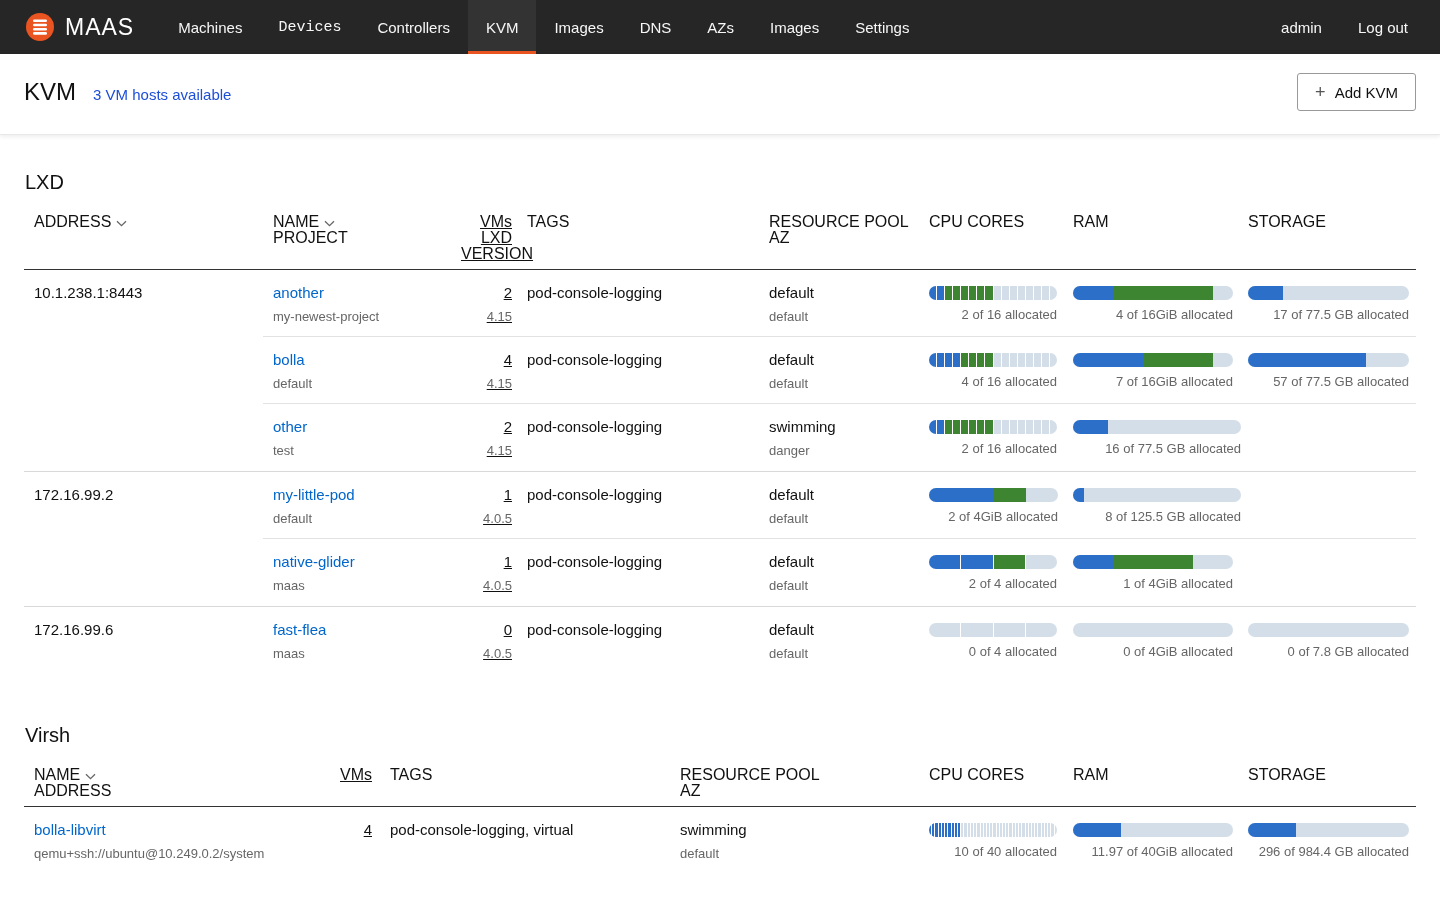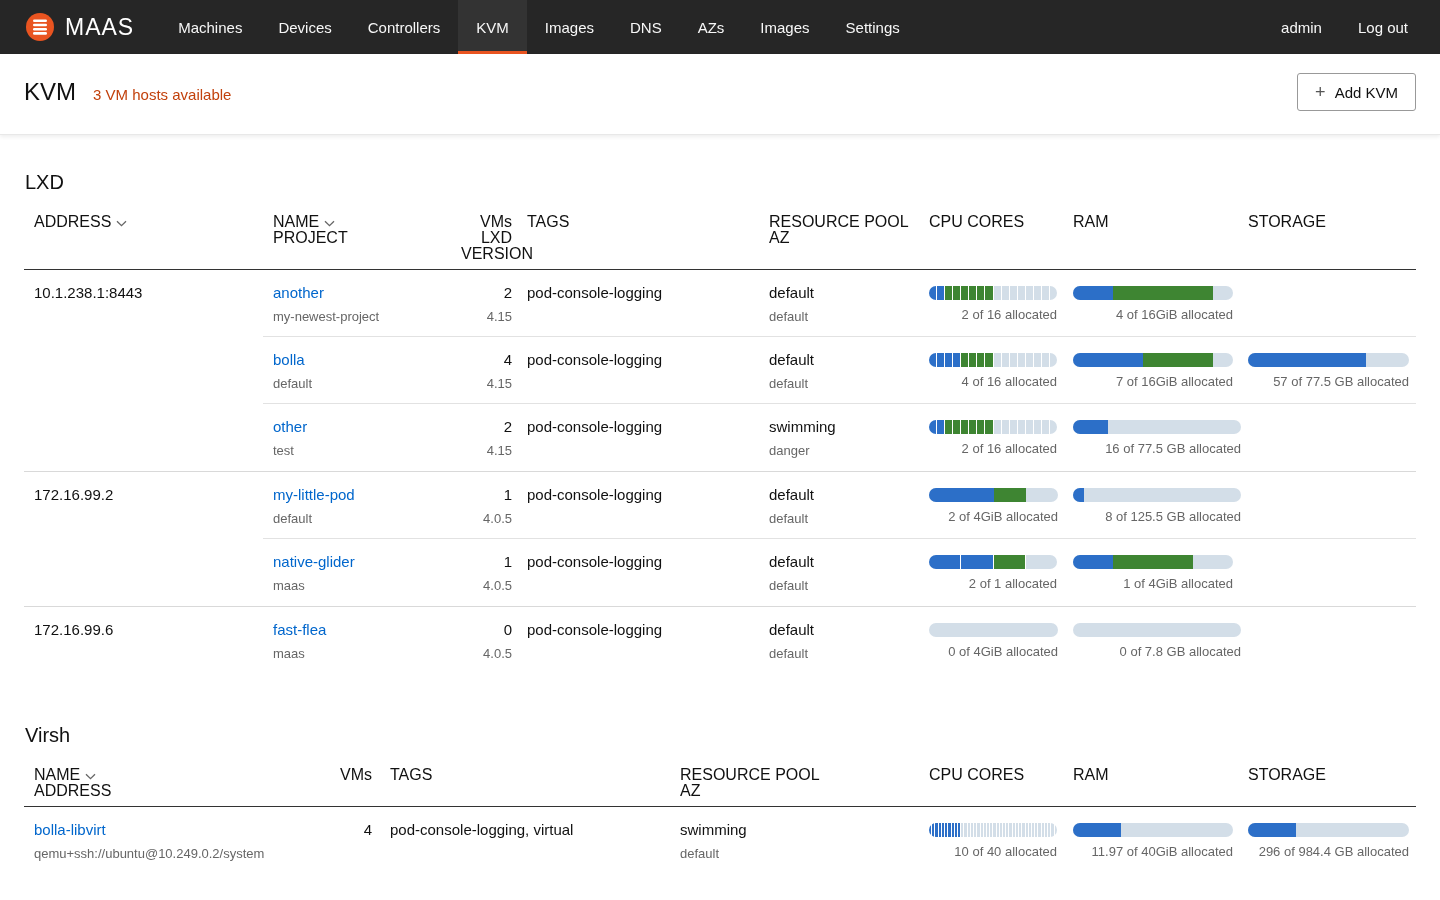--- a/index.html
+++ b/index.html
@@ -13,35 +13,35 @@
   .logo-text { color: #fff; font-size: 23px; letter-spacing: 1px; font-weight: 400; }
   .nav-items { display: flex; align-items: stretch; }
   .nav-item { display: flex; align-items: center; padding: 10px 18px; color: #f7f7f7;
     font-size: 15px; text-decoration: none; cursor: pointer; }
   .nav-item.active { background: #333333; box-shadow: inset 0 -3px 0 #E95420; }
   .nav-right { margin-left: auto; display: flex; align-items: stretch; padding-right: 14px; }
   
   .page-header { display: flex; align-items: center; padding: 19px 24px 23px 24px;
     border-bottom: 1px solid #e8e8e8; box-shadow: 0 2px 4px rgba(0,0,0,0.07); background:#fff; }
   .page-title { font-size: 24px; font-weight: 400; }
-  .page-subtitle { font-size: 15px; color: #c2410c; margin-left: 17px; padding-top: 5px; }
+  .page-subtitle { font-size: 15px; color: #1d4ed8; margin-left: 17px; padding-top: 5px; }
   .add-btn { margin-left: auto; display: flex; align-items: center; gap: 9px;
     border: 1px solid #999; background: #fff; border-radius: 3px; padding: 9px 17px;
     font-size: 15px; color: #111; cursor: pointer; font-family: inherit; }
   .plus { font-size: 18px; color: #555; line-height: 1; font-weight: 300; }
   
   .content { padding: 0 24px; }
   .section-title { font-size: 20px; font-weight: 400; margin: 36px 0 20px 1px; }
   .grid { display: grid; }
   .grid.lxd { grid-template-columns: 239px 198px 51px 257px 160px 144px 175px 168px; }
   .grid.virsh { grid-template-columns: 280px 68px 308px 249px 144px 175px 168px; }
   .thead { border-bottom: 1px solid #333; padding-bottom: 7px; align-items: start; }
   .th { font-size: 16px; color: #111; line-height: 16px; }
   .th .sortable { cursor: pointer; display: inline-flex; align-items: center; gap: 5px; }
-  .th.right, .cell.right { text-align: right; }
+  .th.right, .cell.right { text-align: right; text-decoration: underline; }
   .pad-l { padding-left: 10px; }
   .pad-tags-lxd { padding-left: 15px; }
   .pad-tags-virsh { padding-left: 18px; }
   .chev { display: inline-block; }
   .row { position: relative; padding: 13px 0 11px 0; }
   .row.sep-full { border-top: 1px solid #d9d9d9; }
   .row.sep-sub::before { content: ""; position: absolute; top: -1px; left: 239px; right: 0;
     border-top: 1px solid #e2e2e2; }
   .row.sep-head { border-top: none; }
   .primary { font-size: 15px; line-height: 20px; }
@@ -68,21 +68,21 @@
         <rect x="8" y="7.5" width="14" height="2.6" rx="1.3" fill="#fff"></rect>
         <rect x="8" y="11.7" width="14" height="2.6" rx="1.3" fill="#fff"></rect>
         <rect x="8" y="15.9" width="14" height="2.6" rx="1.3" fill="#fff"></rect>
         <rect x="8" y="20.1" width="14" height="2.6" rx="1.3" fill="#fff"></rect>
       </svg>
     </span>
     <span class="logo-text">MAAS</span>
   </div>
   <div class="nav-items">
       <a class="nav-item" href="#" style="text-decoration: none;">Machines</a>
-      <a class="nav-item" href="#" style="text-decoration: none;">Devices</a>
+      <a class="nav-item" href="#" style="text-decoration: none; font-family: Liberation Mono, monospace;">Devices</a>
       <a class="nav-item" href="#" style="text-decoration: none;">Controllers</a>
       <a class="nav-item active" href="#" style="text-decoration: none;">KVM</a>
       <a class="nav-item" href="#" style="text-decoration: none;">Images</a>
       <a class="nav-item" href="#" style="text-decoration: none;">DNS</a>
       <a class="nav-item" href="#" style="text-decoration: none;">AZs</a>
       <a class="nav-item" href="#" style="text-decoration: none;">Images</a>
       <a class="nav-item" href="#" style="text-decoration: none;">Settings</a>
     </div>
   <div class="nav-right nav-items">
       <a class="nav-item" href="#" style="text-decoration: none;">admin</a>
@@ -176,20 +176,29 @@
           </div>
           <div class="cell cell-ram">
             <div>
               <div class="meter cont">
                 <div style="background: rgb(44, 111, 200); width: 25%;"></div>
                 <div style="background: rgb(62, 133, 50); width: 62.5%;"></div>
               </div>
               <div class="meter-label">4 of 16GiB allocated</div>
             </div>
           </div>
+          <div class="cell cell-sto">
+            <div>
+              <div class="meter cont">
+                <div style="background: rgb(44, 111, 200); width: 21.9355%;"></div>
+                <div style="background: rgb(62, 133, 50); width: 0%;"></div>
+              </div>
+              <div class="meter-label">17 of 77.5 GB allocated</div>
+            </div>
+          </div>
         </div>
         <div class="grid lxd row sep-sub">
           <div class="cell pad-l">
             <div class="primary"></div>
           </div>
           <div class="cell pad-l">
             <div><a class="host-link" href="#">bolla</a></div>
             <div class="secondary">default</div>
           </div>
           <div class="cell right">
@@ -355,21 +364,21 @@
             <div class="secondary">default</div>
           </div>
           <div class="cell cell-cpu">
             <div>
               <div class="meter seg">
                 <div class="s" style="background: rgb(44, 111, 200);"></div>
                 <div class="s" style="background: rgb(44, 111, 200);"></div>
                 <div class="s" style="background: rgb(62, 133, 50);"></div>
                 <div class="s" style="background: rgb(211, 222, 232);"></div>
               </div>
-              <div class="meter-label">2 of 1 allocated</div>
+              <div class="meter-label">2 of 4 allocated</div>
             </div>
           </div>
           <div class="cell cell-ram">
             <div>
               <div class="meter cont">
                 <div style="background: rgb(44, 111, 200); width: 25%;"></div>
                 <div style="background: rgb(62, 133, 50); width: 50%;"></div>
               </div>
               <div class="meter-label">1 of 4GiB allocated</div>
             </div>
@@ -386,20 +395,31 @@
           <div class="cell right">
             <div class="primary">0</div>
             <div class="secondary">4.0.5</div>
           </div>
           <div class="cell pad-tags-lxd">
             <div class="primary">pod-console-logging</div>
           </div>
           <div class="cell ">
             <div class="primary">default</div>
             <div class="secondary">default</div>
+          </div>
+          <div class="cell cell-cpu">
+            <div>
+              <div class="meter seg">
+                <div class="s" style="background: rgb(211, 222, 232);"></div>
+                <div class="s" style="background: rgb(211, 222, 232);"></div>
+                <div class="s" style="background: rgb(211, 222, 232);"></div>
+                <div class="s" style="background: rgb(211, 222, 232);"></div>
+              </div>
+              <div class="meter-label">0 of 4 allocated</div>
+            </div>
           </div>
           <div class="cell cell-ram">
             <div>
               <div class="meter cont">
                 <div style="background: rgb(44, 111, 200); width: 0%;"></div>
                 <div style="background: rgb(62, 133, 50); width: 0%;"></div>
               </div>
               <div class="meter-label">0 of 4GiB allocated</div>
             </div>
           </div>

